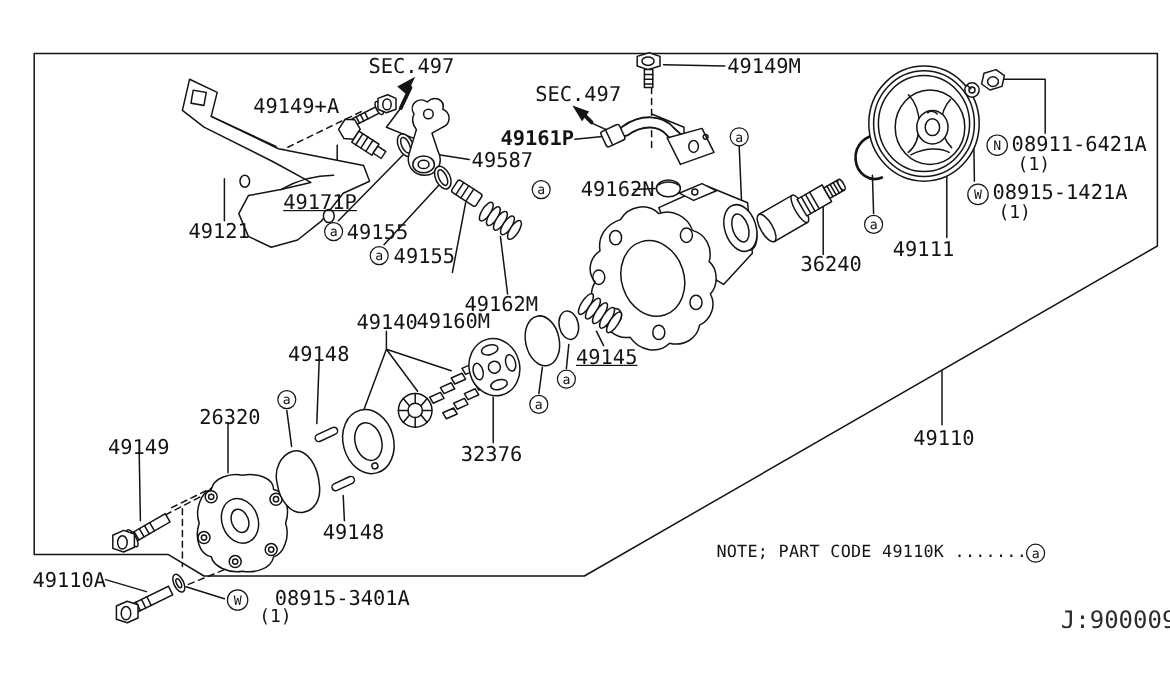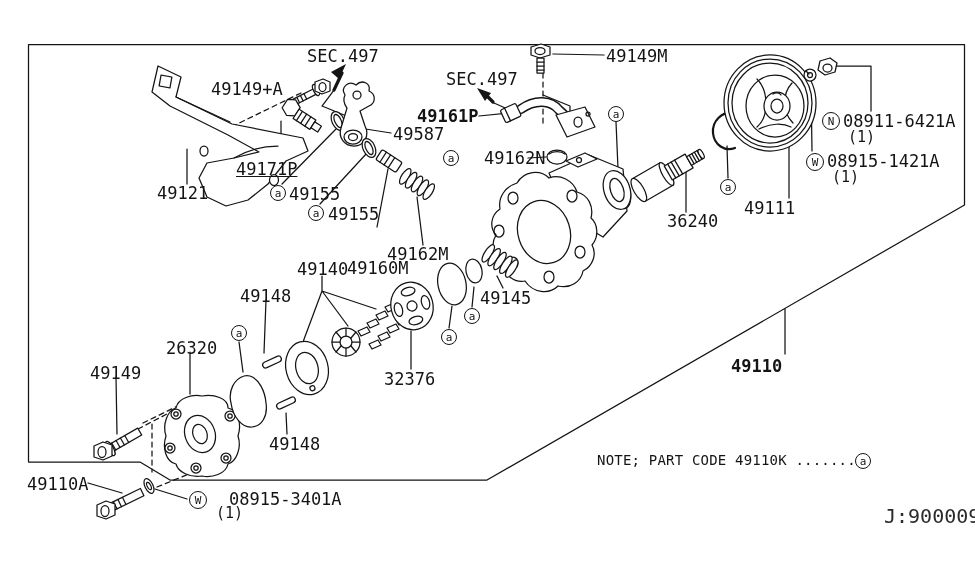--- a/index.html
+++ b/index.html
@@ -341,26 +341,26 @@
       <div class="part-label" style="left: 236px; top: 161px; text-decoration: underline;">49171P</div>
       <div class="part-label" style="left: 289px; top: 186px;">49155</div>
       <div class="part-label" style="left: 328px; top: 206px;">49155</div>
       <div class="part-label" style="left: 347px; top: 228px; margin-top: 32px;">49160M</div>
       <div class="part-label" style="left: 387px; top: 246px;">49162M</div>
       <div class="part-label" style="left: 484px; top: 150px;">49162N</div>
       <div class="part-label" style="left: 667px; top: 213px;">36240</div>
       <div class="part-label" style="left: 744px; top: 200px; text-align: right;">49111</div>
       <div class="part-label" style="left: 297px; top: 261px;">49140</div>
       <div class="part-label" style="left: 240px; top: 288px;">49148</div>
-      <div class="part-label" style="left: 480px; top: 290px;">49145</div>
+      <div class="part-label" style="left: 480px; top: 290px; text-decoration: underline;">49145</div>
       <div class="part-label" style="left: 166px; top: 340px;">26320</div>
       <div class="part-label" style="left: 90px; top: 365px;">49149</div>
       <div class="part-label" style="left: 384px; top: 371px;">32376</div>
       <div class="part-label" style="left: 269px; top: 436px;">49148</div>
-      <div class="part-label" style="left: 731px; top: 358px; font-weight: bold;">49110</div>
+      <div class="part-label" style="left: 761px; top: 358px;">49110</div>
       <div class="part-label" style="left: 27px; top: 476px;">49110A</div>
       <div class="part-label" style="left: 212px; top: 491px; margin-left: 17px;">08915-3401A</div>
       <div class="part-label small" style="left: 216px; top: 506px;">(1)</div>
       <div class="callout" style="left: 270px; top: 185px; width: 16px; height: 16px;">a</div>
       <div class="callout" style="left: 308px; top: 205px; width: 16px; height: 16px;">a</div>
       <div class="callout" style="left: 443px; top: 150px; width: 16px; height: 16px;">a</div>
       <div class="callout" style="left: 608px; top: 106px; width: 16px; height: 16px;">a</div>
       <div class="callout" style="left: 720px; top: 179px; width: 16px; height: 16px;">a</div>
       <div class="callout" style="left: 231px; top: 325px; width: 16px; height: 16px;">a</div>
       <div class="callout" style="left: 441px; top: 329px; width: 16px; height: 16px;">a</div>

